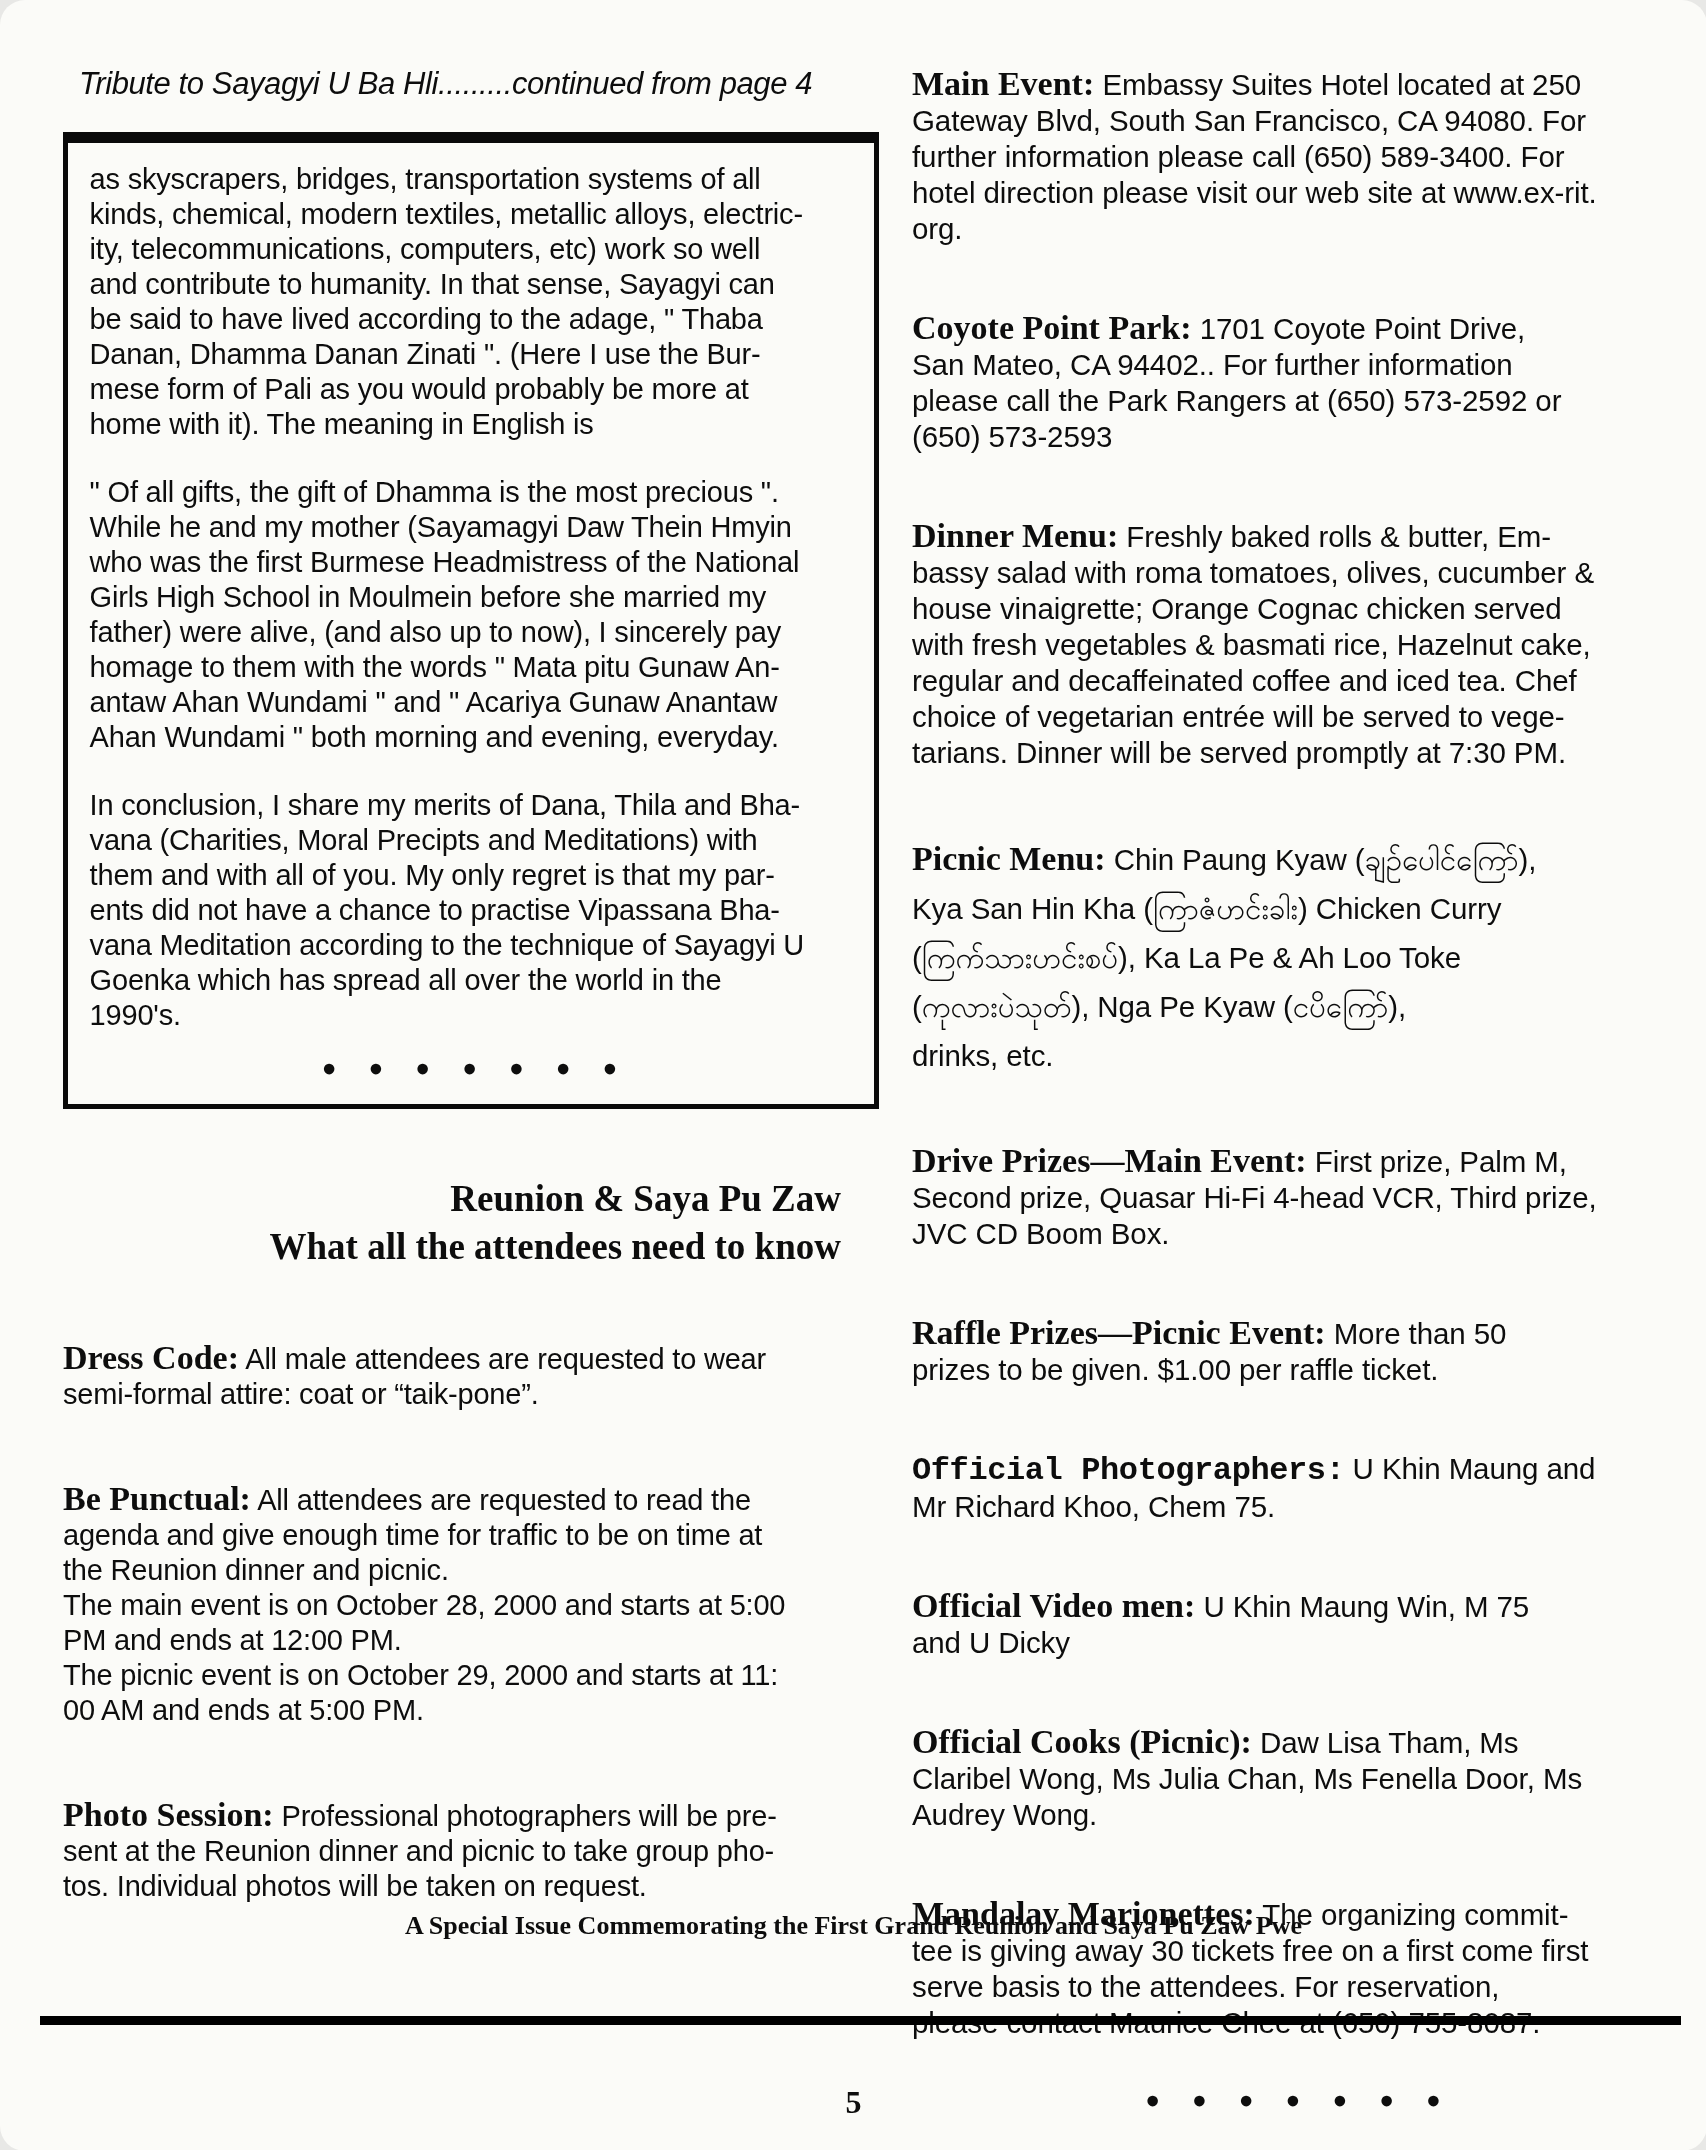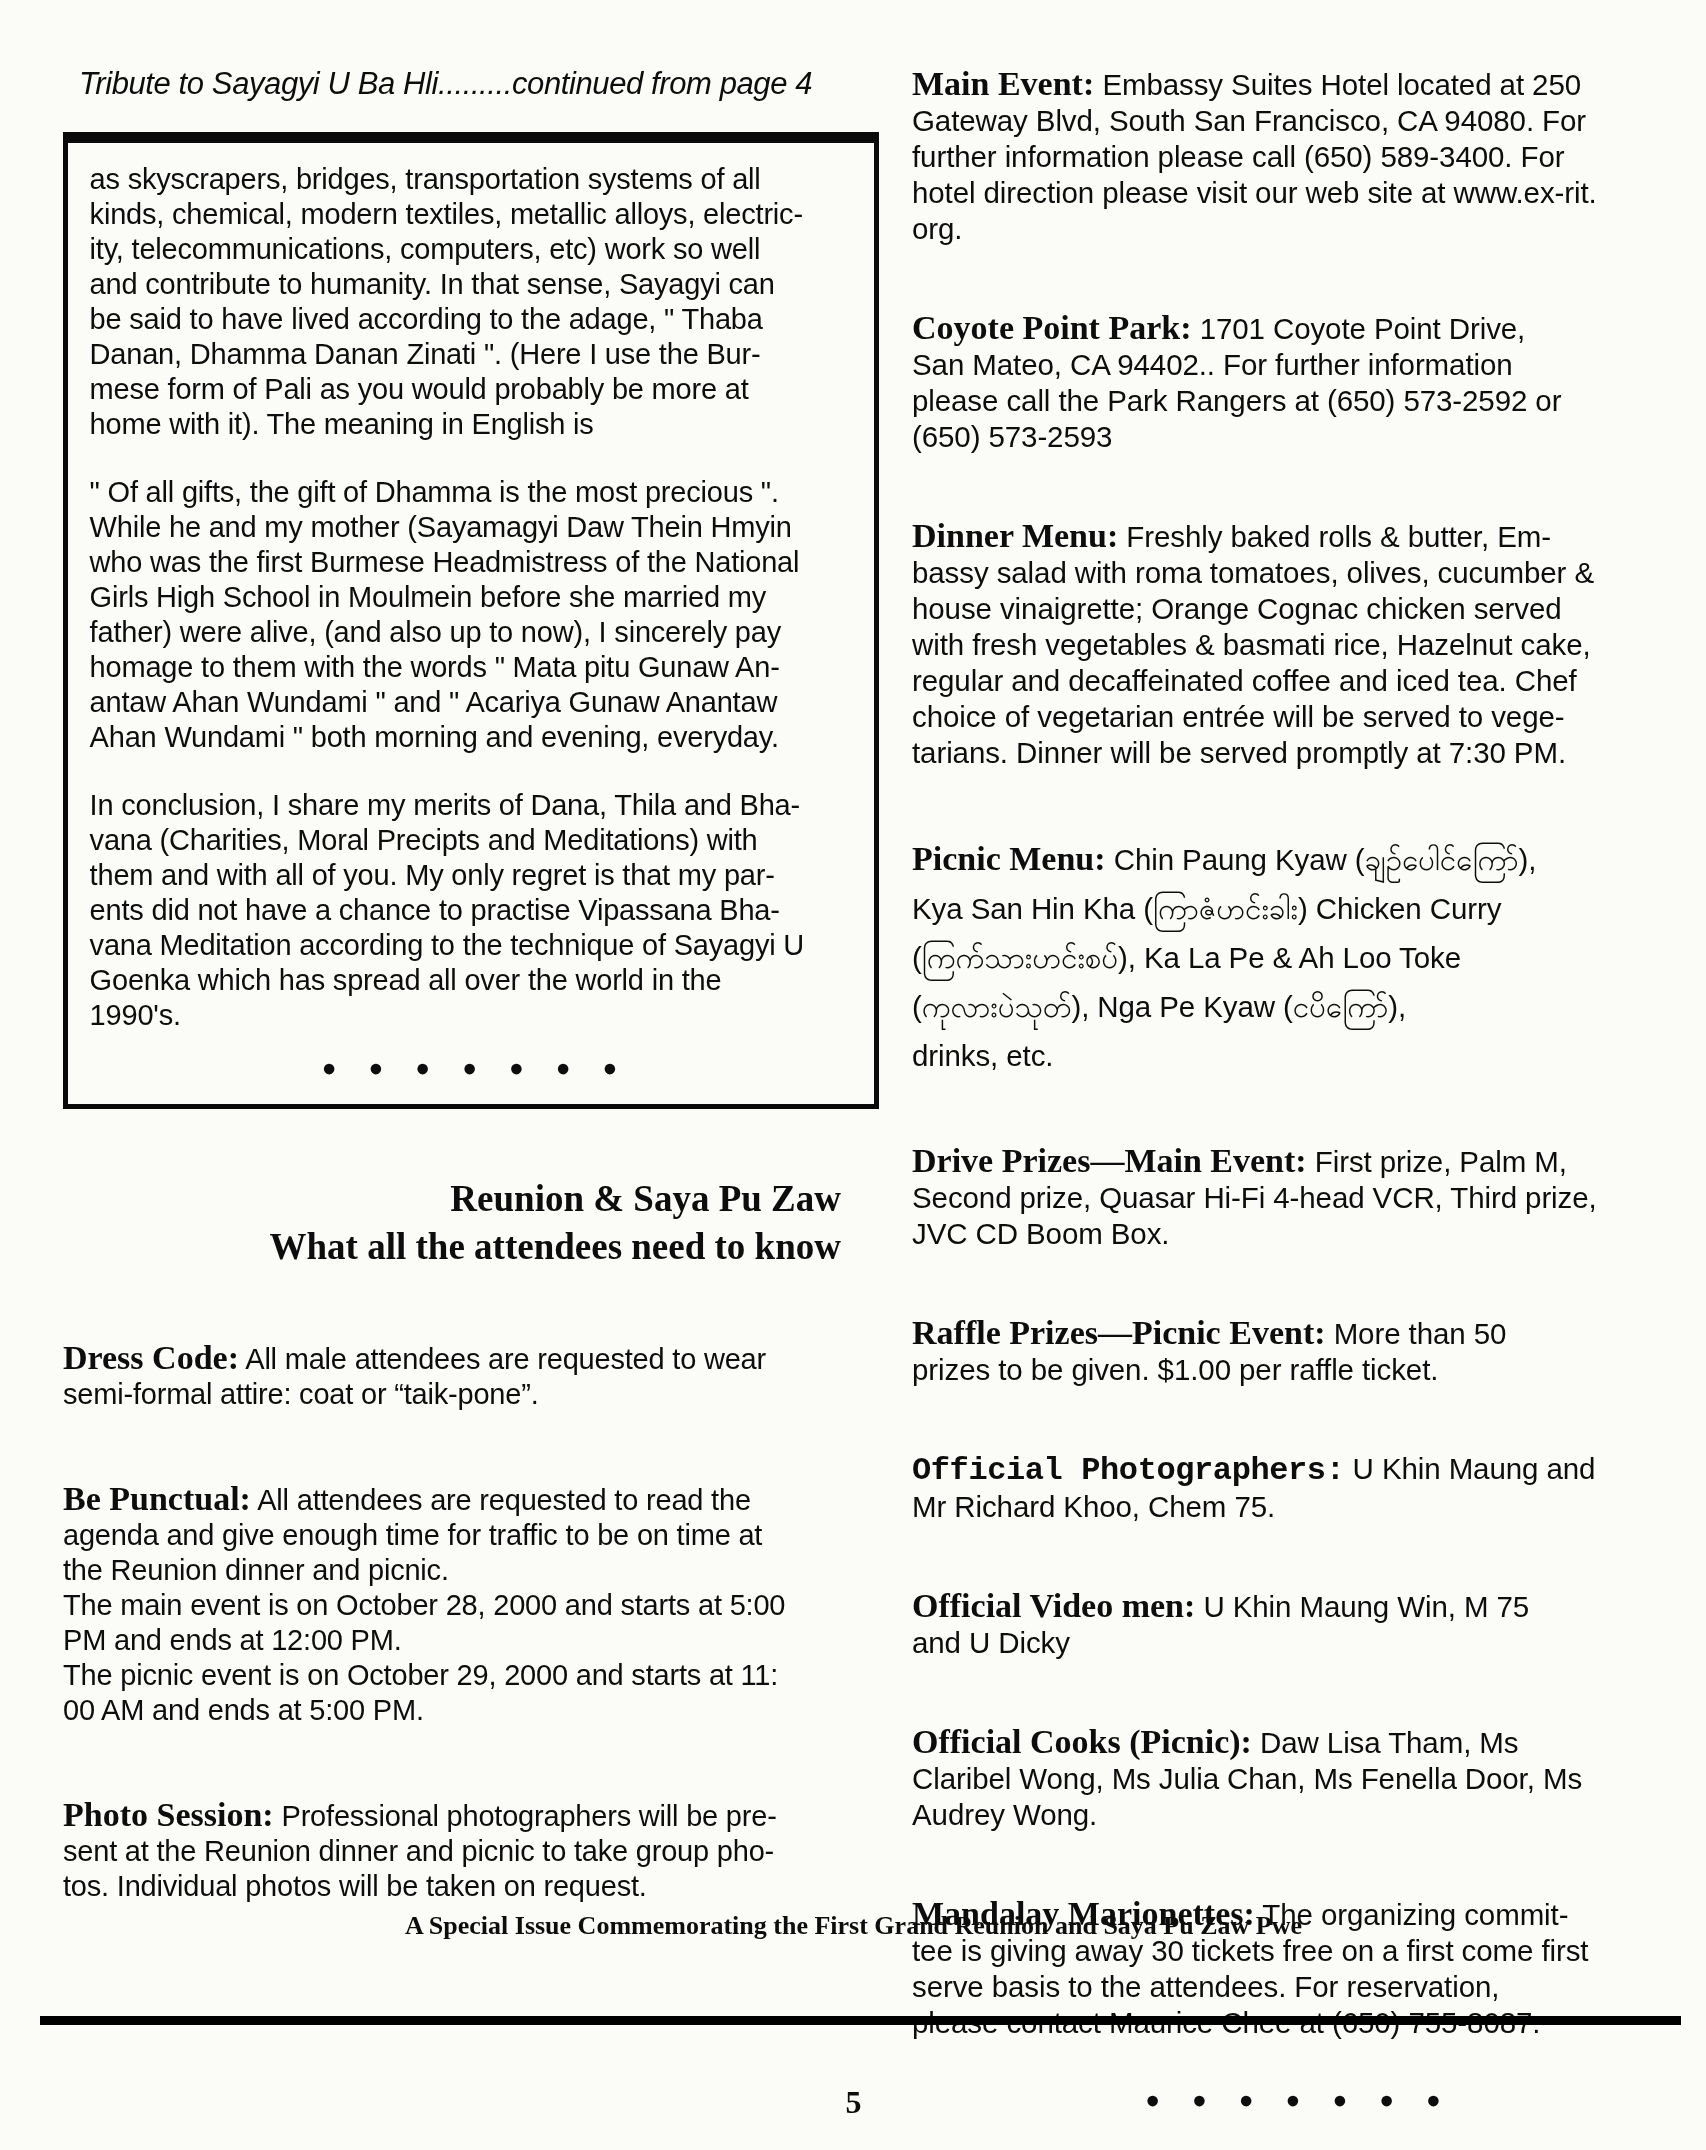--- a/index.html
+++ b/index.html
@@ -3,20 +3,21 @@
 <meta charset="utf-8">
 <style>
   html,body{margin:0;padding:0;background:#e8e8e6;}
   .page{
     position:relative;
     width:1707px;height:2151px;
     background:#fbfbf8;
     color:#0d0d0d;
     font-family:"Liberation Sans","DejaVu Sans",sans-serif;
     overflow:hidden;
+    border-radius:25px;
   }
   .columns{display:flex;align-items:flex-start;padding:66px 21.6px 0 63px;}
   .col-left{width:821px;flex:none;}
   .col-right{width:778px;flex:none;margin-left:20px;}
 
   .tribute{
     font-style:italic;font-size:31px;letter-spacing:-0.4px;
     margin:0 0 30px 16px;white-space:pre-line;
   }
   .box{

